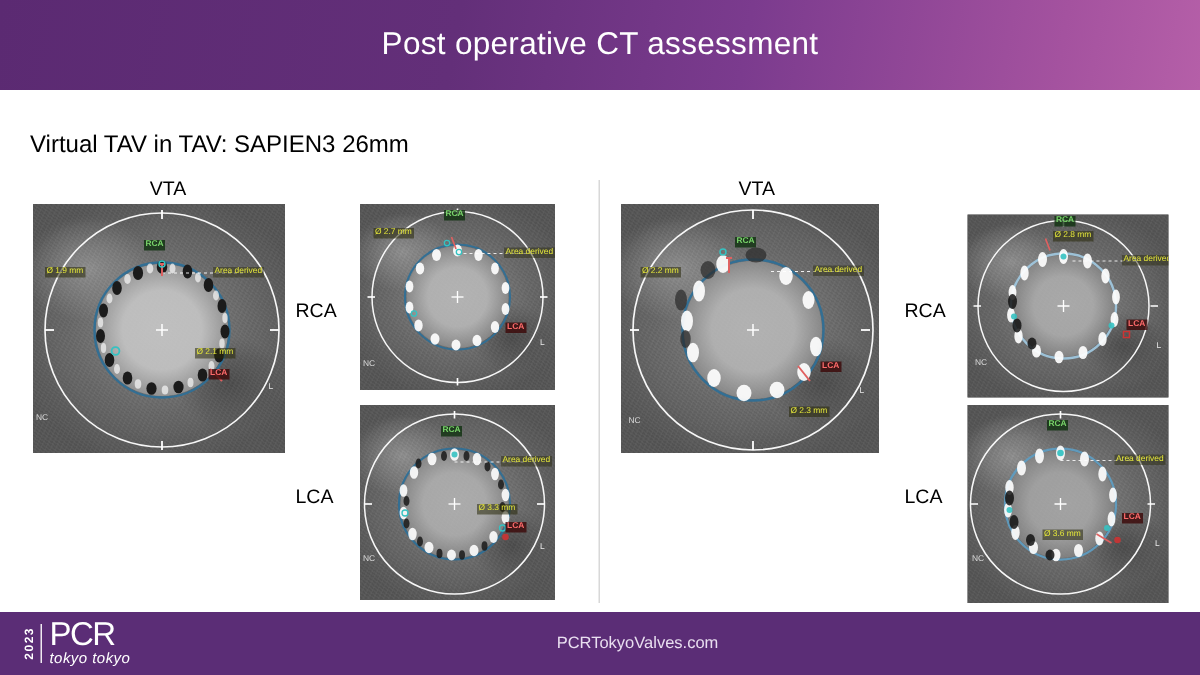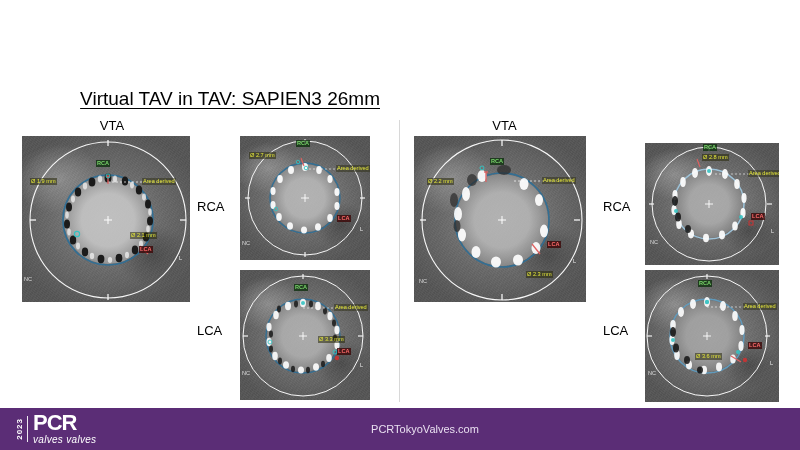--- a/index.html
+++ b/index.html
@@ -29,32 +29,32 @@
     background:#5b2d76;
   }
   .logo{position:absolute;left:16px;top:6px;display:flex;align-items:center;height:30px;}
   .logo .year{
     writing-mode:vertical-rl;transform:rotate(180deg);
     color:#fff;font-size:8px;font-weight:700;letter-spacing:1px;
     line-height:1;margin-right:3px;
   }
   .logo .bar{width:1px;height:26px;background:#fff;margin-right:5px;opacity:.9;}
   .logo .brandwrap{display:flex;flex-direction:column;justify-content:center;}
-  .logo .pcr{color:#fff;font-size:22px;font-weight:700;line-height:.95;letter-spacing:-1px;}
+  .logo .pcr{color:#fff;font-size:22px;font-weight:400;line-height:.95;letter-spacing:-1px;}
   .logo .tv{color:#fff;font-size:10px;font-style:italic;line-height:1.1;letter-spacing:.3px;}
   .footerurl{
     position:absolute;left:0;top:0;width:800px;height:42px;
     display:flex;align-items:center;justify-content:center;
     color:#e9dff0;font-size:11px;margin-left:25px;
   }
 
   
   .colhead{
-    position:absolute;font-size:19px;color:#000;text-align:right;
-    text-decoration:underline;text-underline-offset:3px;white-space:nowrap;
+    position:absolute;font-size:16px;color:#000;text-align:left;
+    text-underline-offset:3px;white-space:nowrap;
   }
   .panel-title{
     position:absolute;font-size:13px;color:#000;text-align:center;white-space:nowrap;
   }
   .rowlabel{
     position:absolute;font-size:13px;color:#000;white-space:nowrap;
   }
 
   
   .ct{
@@ -90,20 +90,23 @@
 
   .divider{
     position:absolute;top:120px;left:399px;width:1px;height:282px;background:#d8d8d8;
   }
 </style>
 </head>
 <body>
 
 <div class="slide">
 
+  <div class="titlebar">
+    <div class="title">Post operative CT assessment</div>
+  </div>
 
   <div class="colhead" style="left:20px;top:88px;width:360px;">Virtual TAV in TAV: SAPIEN3 26mm</div>
 
   <div class="divider"></div>
 
   <div class="panel-title" style="left:22px;top:118px;width:180px;">VTA</div>
   <div class="panel-title" style="left:238px;top:136px;width:135px;">VTC</div>
   <div class="panel-title" style="left:412px;top:118px;width:185px;">VTA</div>
 
   <div class="rowlabel" style="left:197px;top:199px;">RCA</div>
@@ -457,18 +460,18 @@
     <div class="tag plain" style="left:124px;top:90px;">L</div>
   </div>
 
   <div class="footerbar">
     <div class="footerurl">PCRTokyoValves.com</div>
     <div class="logo">
       <div class="year">2023</div>
       <div class="bar"></div>
       <div class="brandwrap">
         <div class="pcr">PCR</div>
-        <div class="tv">valves valves</div>
+        <div class="tv">tokyo tokyo</div>
       </div>
     </div>
   </div>
 
 </div>
 
 </body></html>

